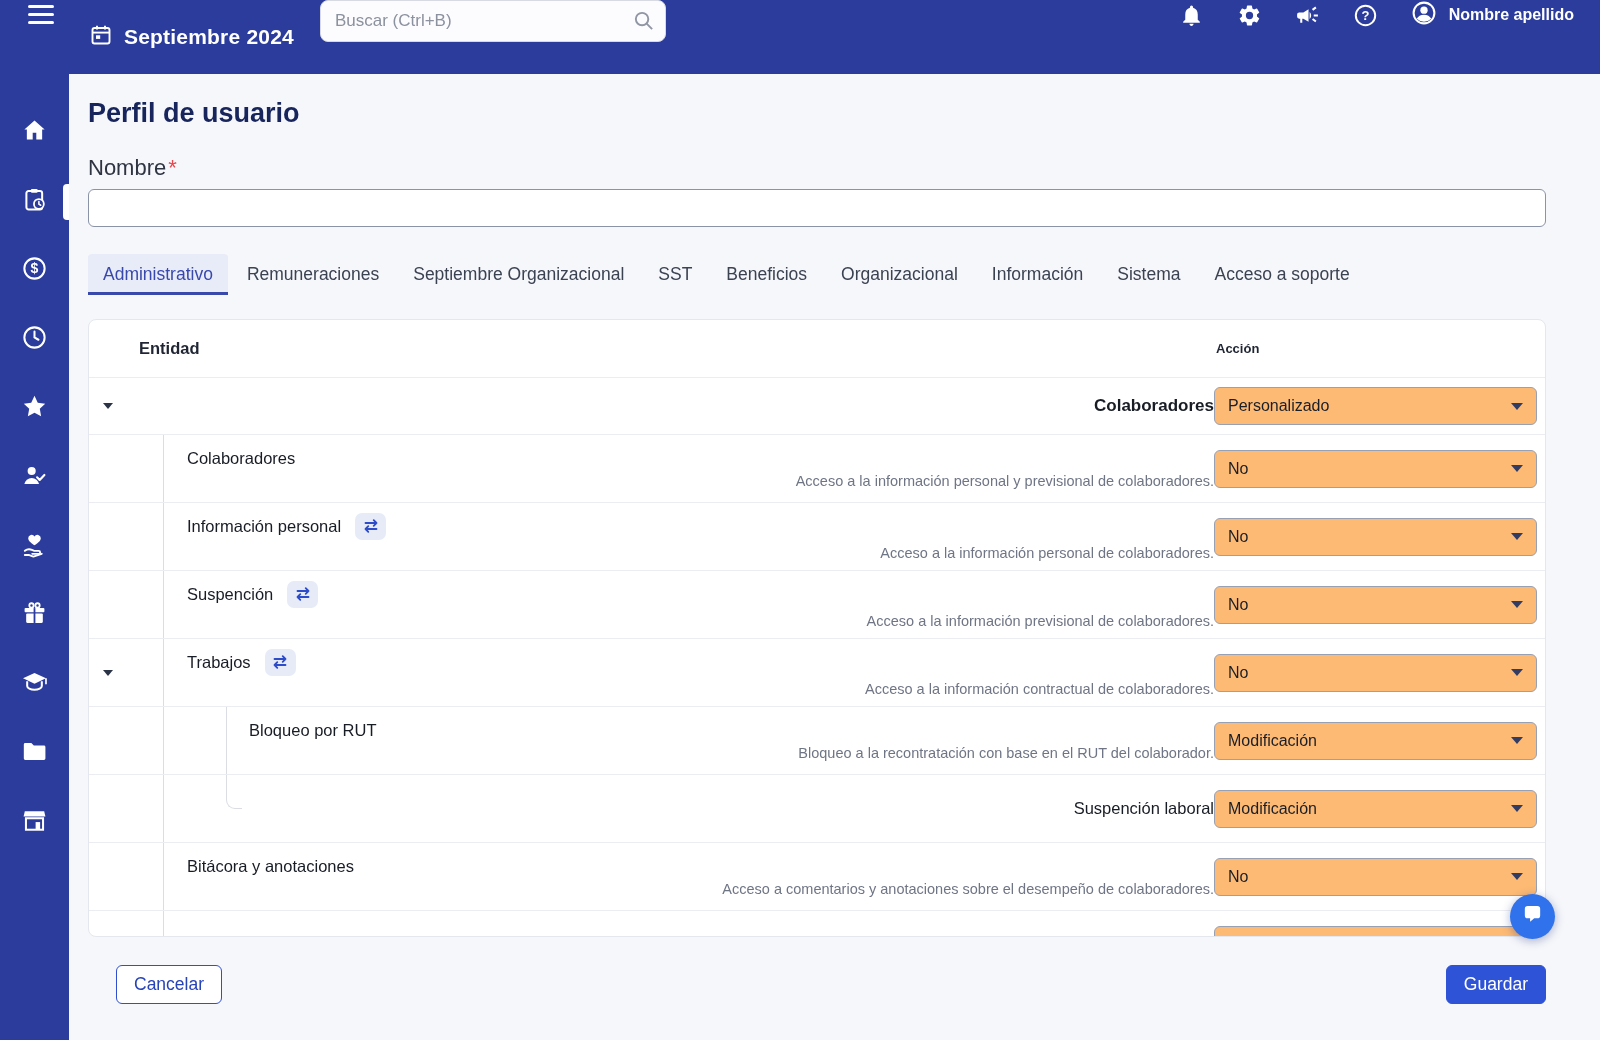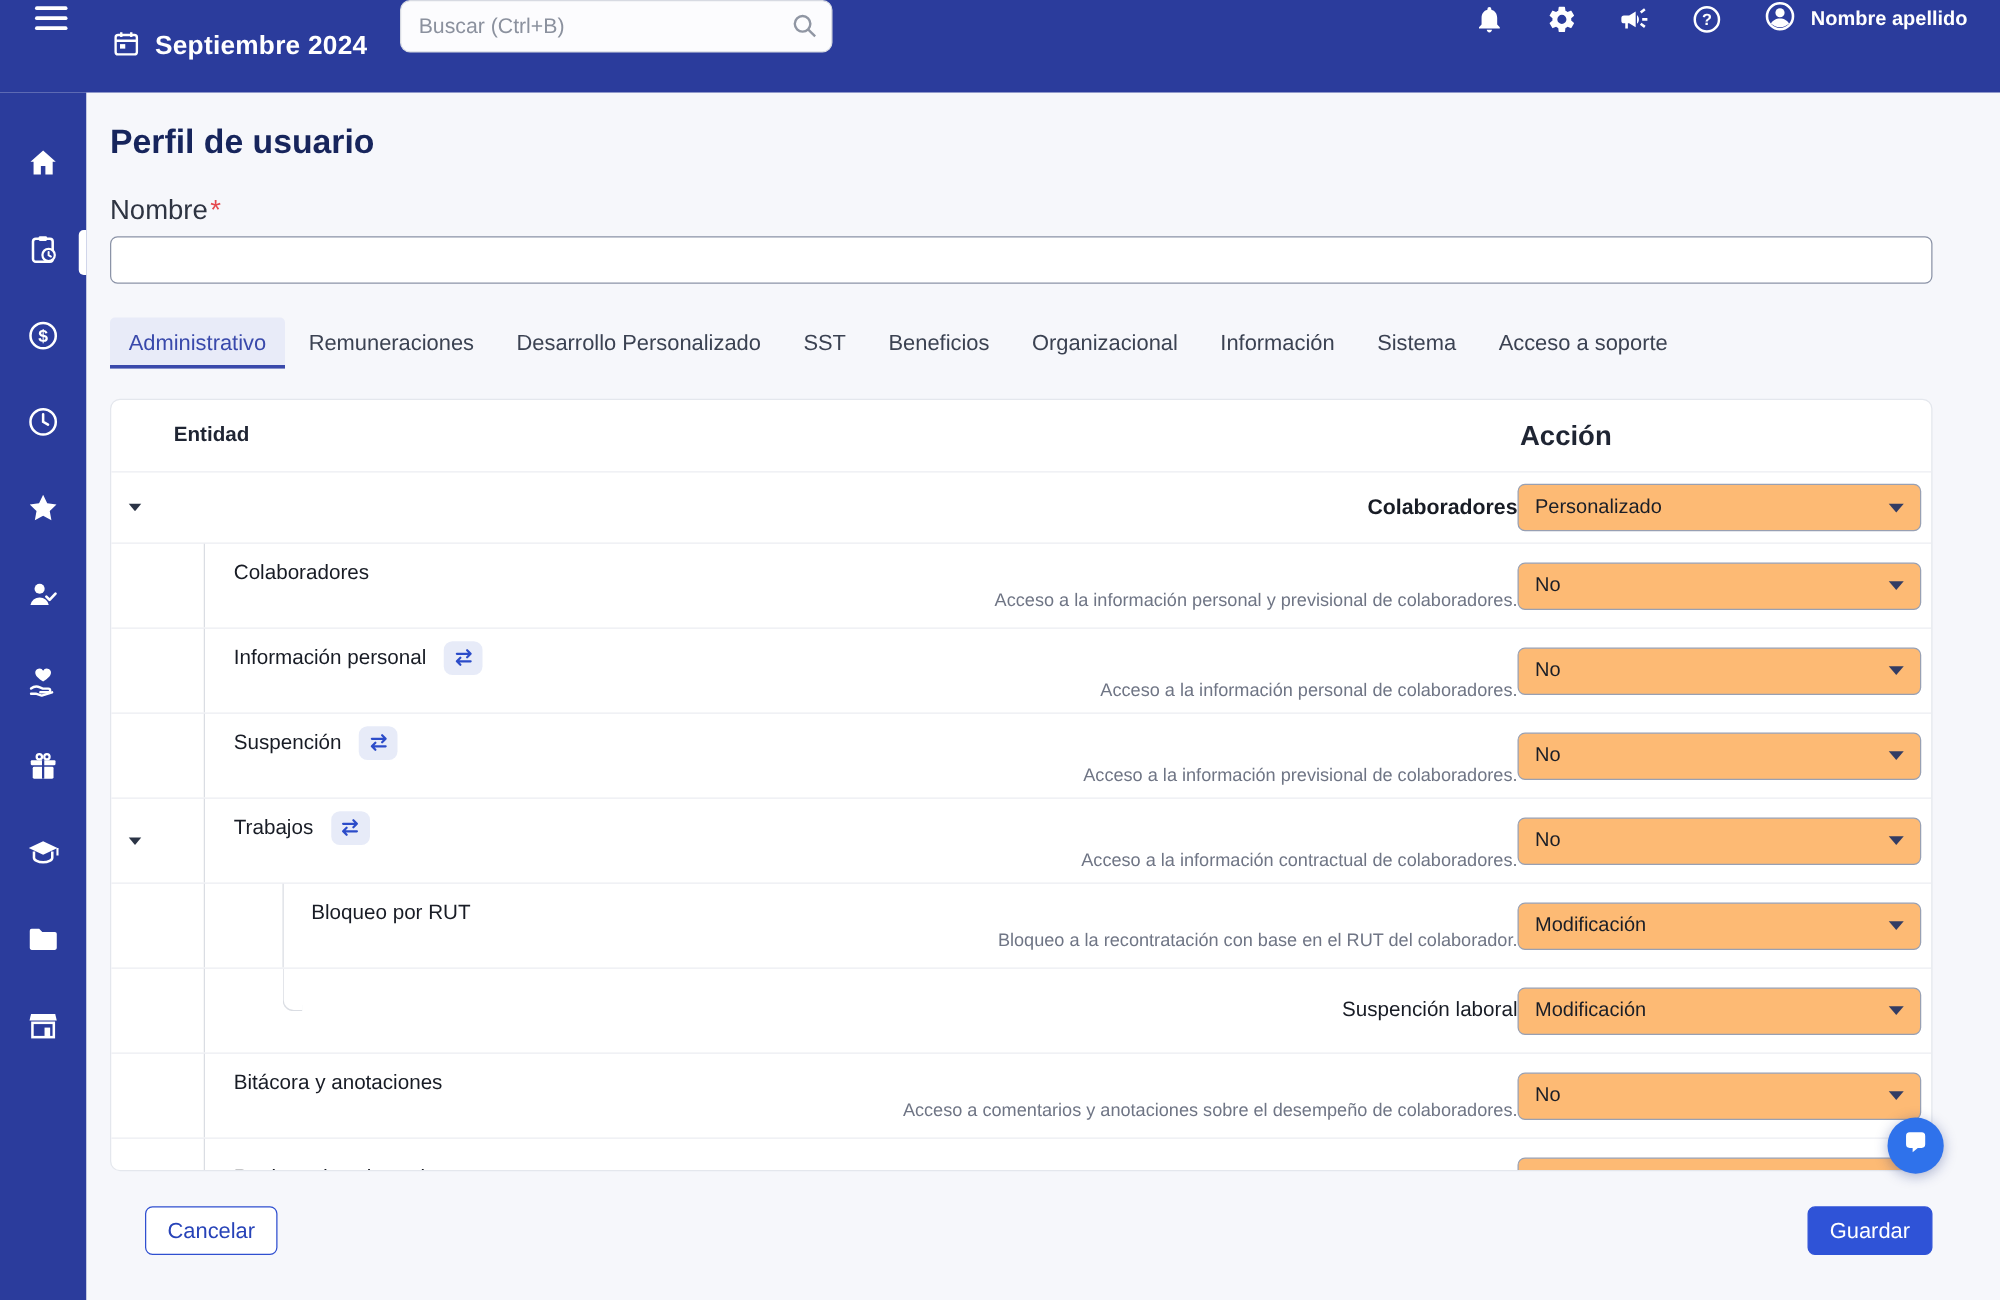--- a/index.html
+++ b/index.html
@@ -64,21 +64,21 @@
     box-shadow: inset 0 -3px 0 #3949ab; border-radius:4px 4px 0 0;
   }
 
   
   .card {
     margin-top:24px; background:#fff; border:1px solid #e4e7ed; border-radius:8px;
     height:618px; overflow:hidden; position:relative;
   }
   .thead { display:flex; align-items:center; height:57px; }
   .th-entity { flex:1; padding-left:50px; font-size:16.5px; font-weight:700; color:#1f2533; }
-  .th-action { width:331px; font-size:22px; font-weight:700; color:#1f2533; padding-left:2px; }
+  .th-action { width:331px; font-size:13px; font-weight:700; color:#1f2533; padding-left:2px; }
 
   .row { display:flex; align-items:center; position:relative; border-top:1px solid #ecedf2;text-align:right; }
   .h57 { height:57px; } .h68 { height:68px; } .h69 { height:69px; }
   .cell-entity { flex:1; min-width:0; }
   .lvl0 { padding-left:50px; } .lvl1 { padding-left:98px; } .lvl2 { padding-left:160px; }
   .row-title { font-size:16.5px; color:#181c25; }
   .row-title.bold { font-weight:700; font-size:17px; }
   .title-line { display:flex; align-items:center; }
   .row-desc { margin-top:5px; font-size:14.5px; color:#6f7585; }
   .cell-action { width:331px; flex:none; display:flex; align-items:center; }
@@ -293,21 +293,21 @@
   <h1 class="page-title">Perfil de usuario</h1>
 
   <label class="field-label">
     <span>Nombre</span><span class="req">*</span>
   </label>
   <input class="name-input" style="">
 
   <div class="tabs">
     <div class="tab active">Administrativo</div>
     <div class="tab">Remuneraciones</div>
-    <div class="tab">Desarrollo Personalizado</div>
+    <div class="tab">Septiembre Organizacional</div>
     <div class="tab">SST</div>
     <div class="tab">Beneficios</div>
     <div class="tab">Organizacional</div>
     <div class="tab">Información</div>
     <div class="tab">Sistema</div>
     <div class="tab">Acceso a soporte</div>
   </div>
 
   <div class="card">
     <div class="thead">

